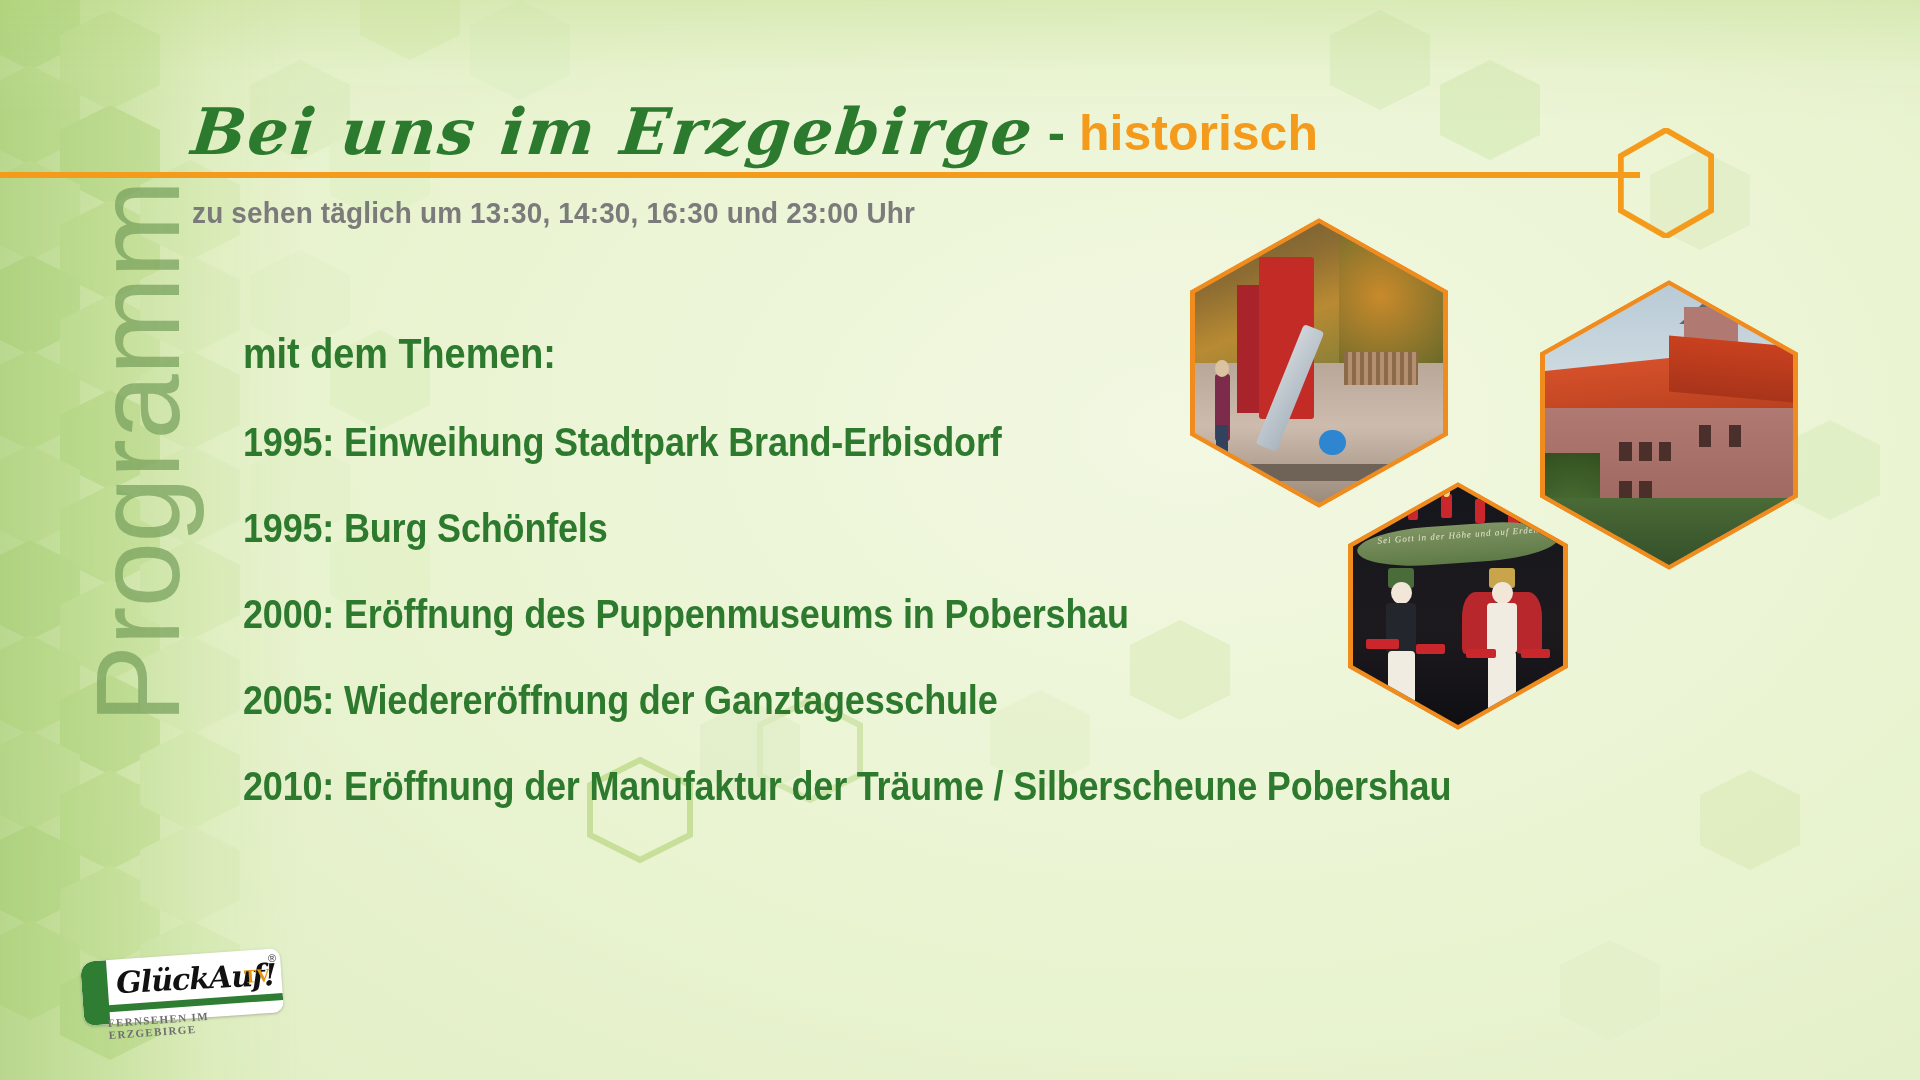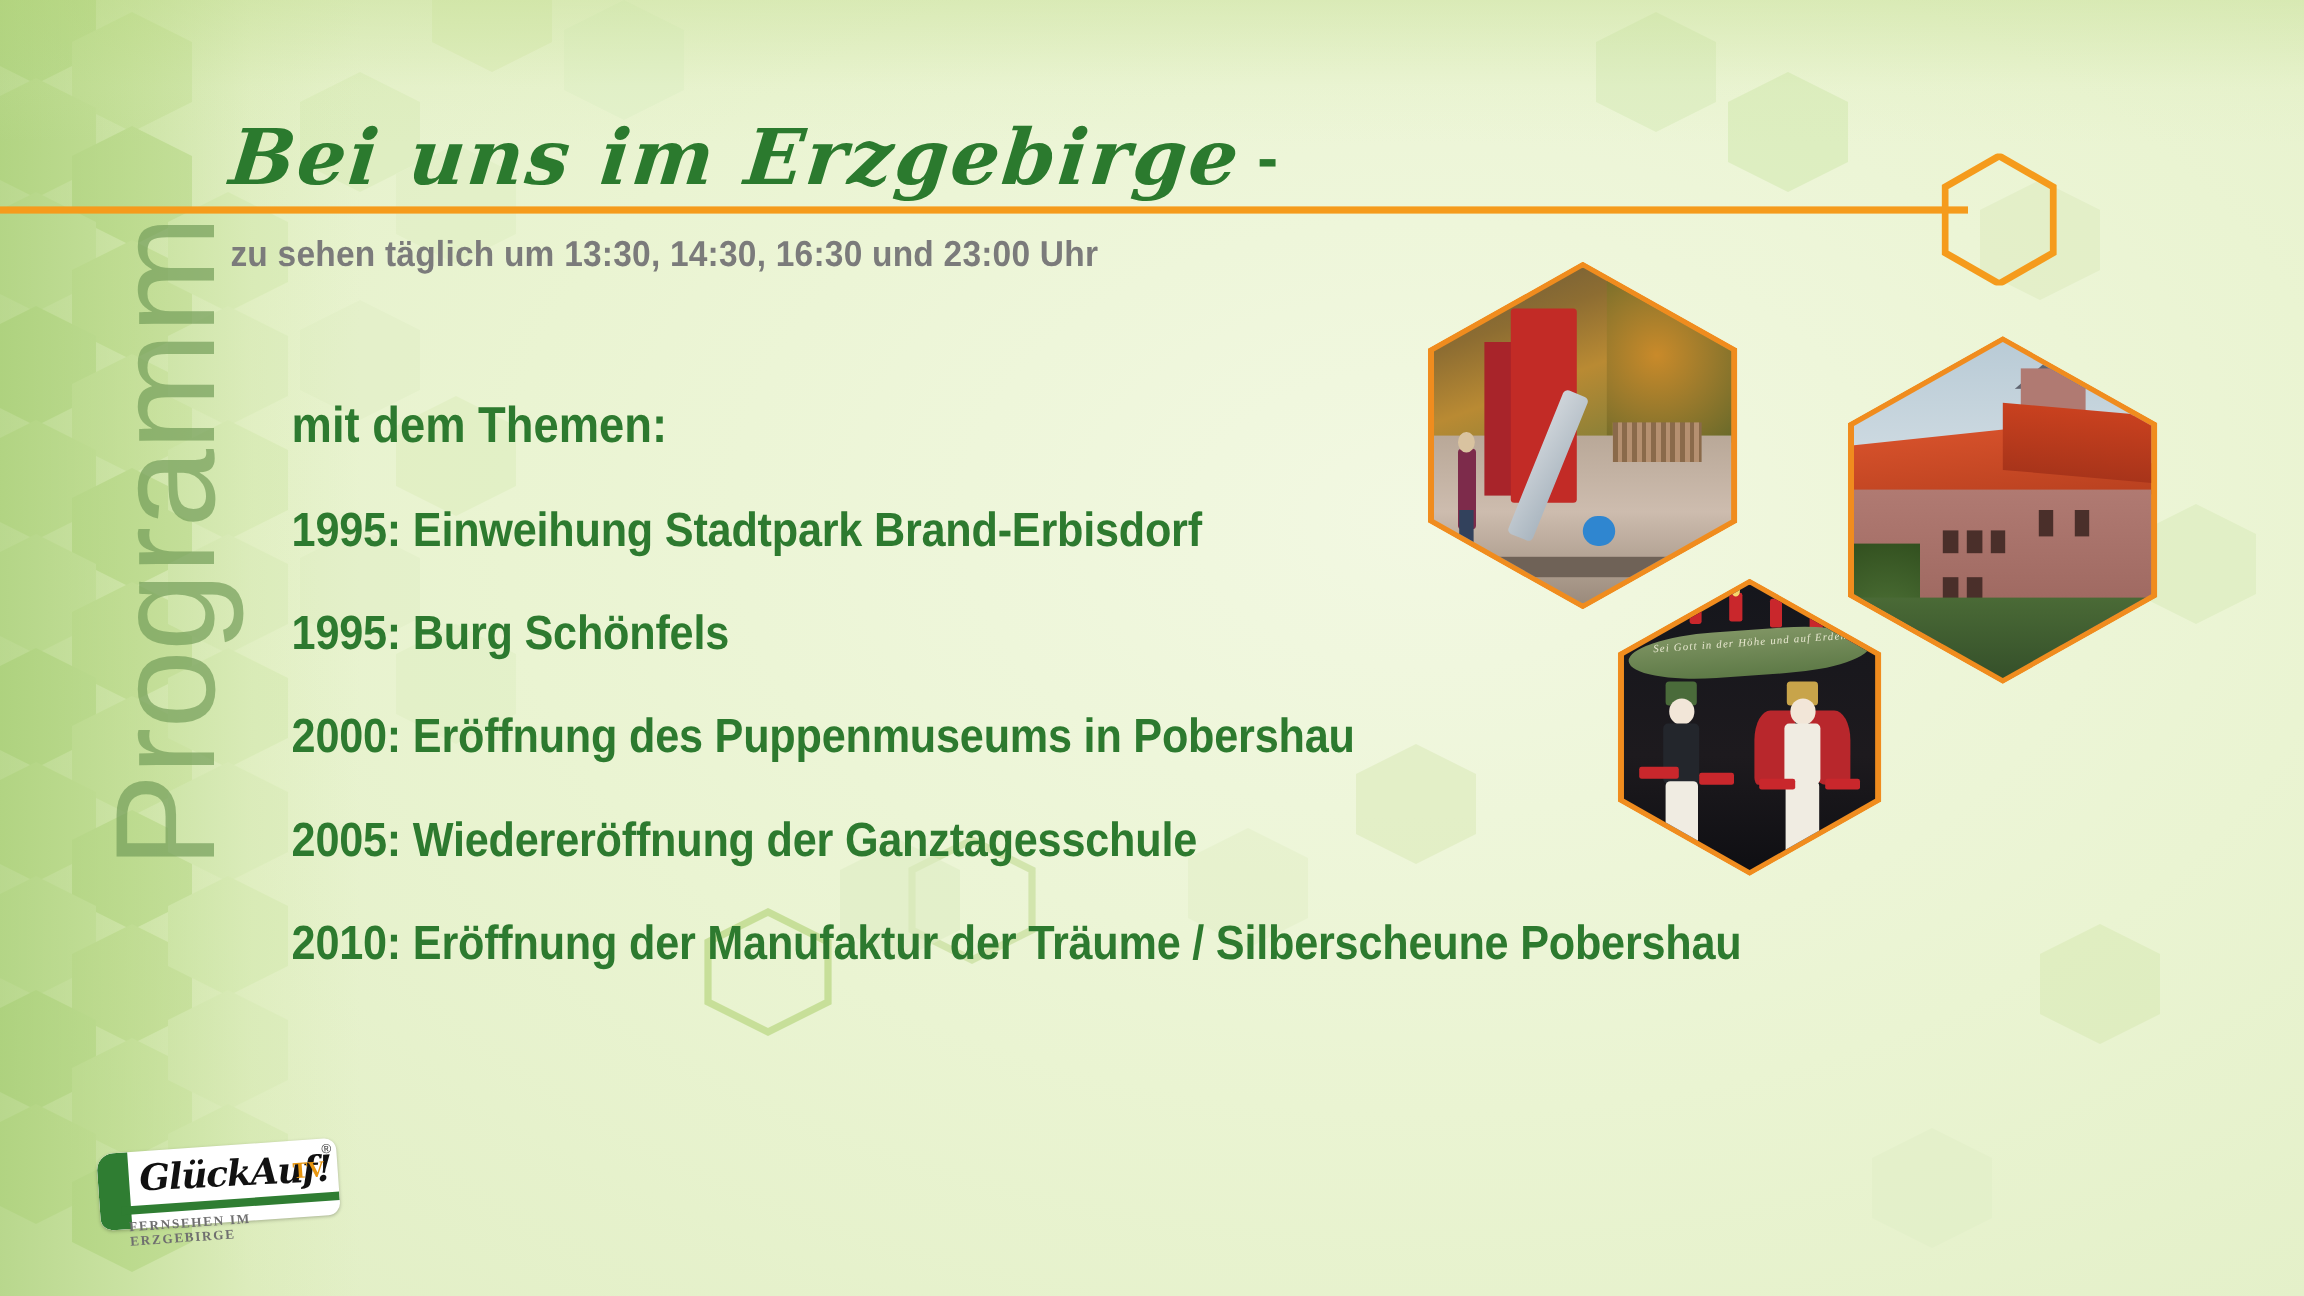--- a/index.html
+++ b/index.html
@@ -294,20 +294,21 @@
   </div>
 
   <div class="left-band"></div>
   <div class="top-band"></div>
 
   <div class="programm">Programm</div>
 
   <div class="title-row">
     <span class="title-script">Bei uns im Erzgebirge</span>
     <span class="title-dash">-</span>
+    <span class="title-accent">historisch</span>
   </div>
 
   <div class="rule"></div>
   <div class="rule-hex">
     <svg viewBox="0 0 100 115" xmlns="http://www.w3.org/2000/svg">
       <polygon points="50,2 97,29 97,86 50,113 3,86 3,29" fill="none" stroke="#f59b1c" stroke-width="6"></polygon>
     </svg>
   </div>
 
   <div class="subtitle">zu sehen täglich um 13:30, 14:30, 16:30 und 23:00 Uhr</div>

